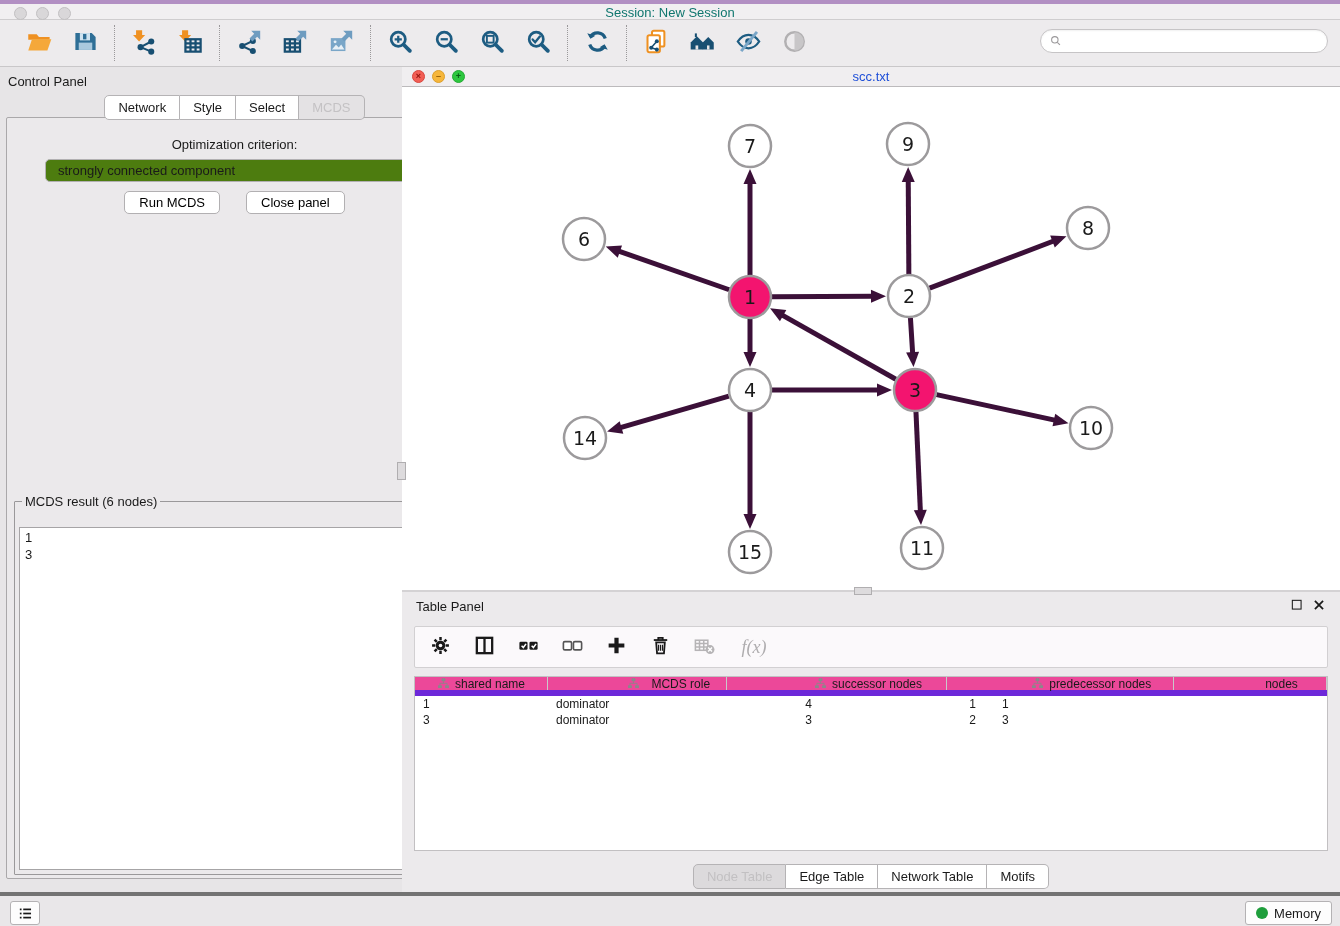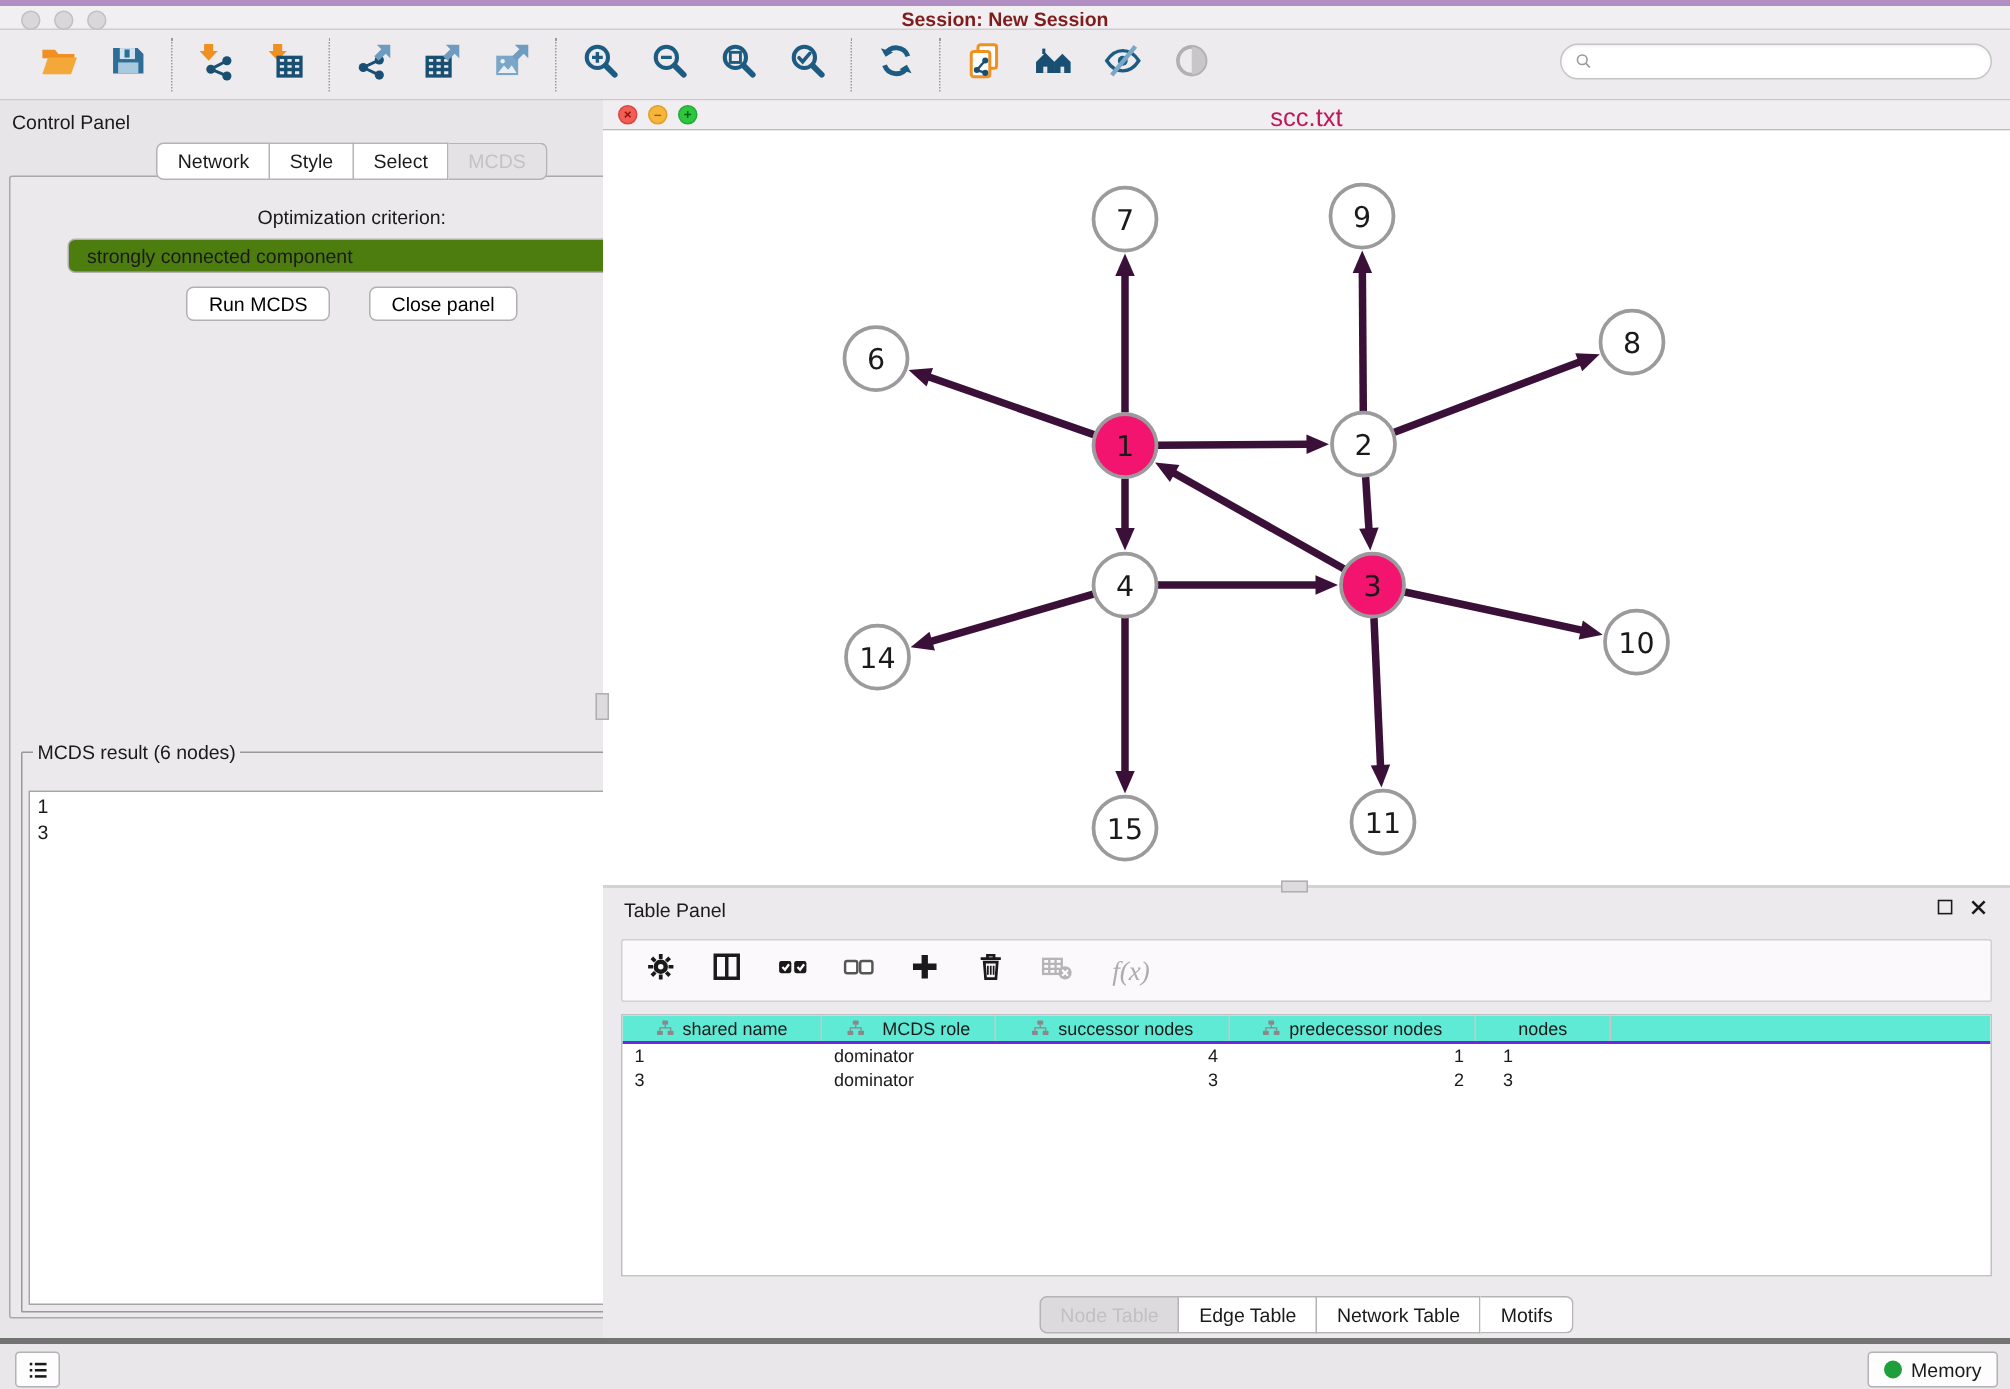--- a/index.html
+++ b/index.html
@@ -5,21 +5,21 @@
   * { margin:0; padding:0; box-sizing:border-box; }
   html,body { width:1340px; height:926px; overflow:hidden; }
   body { font-family:"Liberation Sans","DejaVu Sans",sans-serif; color:#1a1a1a; }
   .app { position:relative; width:1340px; height:926px; background:#e7e5e7; }
 
   
   .titlebar { position:absolute; top:0; left:0; right:0; height:20px;
     background:#f1eff1; border-top:4px solid #b28fc3; border-bottom:1px solid #cfcdcf; }
   .traffic { position:absolute; left:14px; top:3px; display:flex; gap:9px; }
   .traffic span { width:13px; height:13px; border-radius:50%; background:#d9d7d9; border:1px solid #c2c0c2; display:inline-block; }
-  .tb-title { position:absolute; left:0; right:0; top:1px; text-align:center; font-size:13px; color:#7f1d1d;font-weight:bold; }
+  .tb-title { position:absolute; left:0; right:0; top:1px; text-align:center; font-size:13px; color:#0f766e; }
 
   
   .toolbar { position:absolute; top:20px; left:0; right:0; height:47px;
     background:#edebed; border-bottom:1px solid #c9c7c9; display:flex; align-items:center; padding-left:10px; }
   .tb-group { display:flex; align-items:center; gap:6px; padding:0 9px; }
   .tsep { width:1px; height:36px; border-left:1px dotted #9a989a; }
   .tb-btn { width:40px; height:38px; display:flex; align-items:center; justify-content:center; border-radius:4px; }
   .tb-btn svg { width:27px; height:27px; }
   .searchbox { position:absolute; right:12px; top:9px; width:288px; height:24px; background:#fff;
     border:1px solid #c6c4c6; border-radius:12px; display:flex; align-items:center; padding:0 8px; box-shadow:inset 0 1px 2px rgba(0,0,0,.06); }
@@ -58,38 +58,38 @@
   
   .right-region { position:absolute; top:67px; left:402px; right:0; bottom:34px; background:#e7e5e7; }
   .network-window { position:absolute; top:0; left:0; right:0; height:525px; }
   .nw-titlebar { position:relative; height:20px; background:#f0eef0; border-bottom:1px solid #bcbabc; }
   .nw-traffic { position:absolute; left:10px; top:3px; display:flex; gap:7px; }
   .nw-traffic .tl { width:13px; height:13px; border-radius:50%; display:flex; align-items:center; justify-content:center;
     font-size:9px; font-weight:bold; line-height:1; }
   .tl-close { background:#f25e55; border:1px solid #d8463e; color:#90100a; }
   .tl-min   { background:#f6b63b; border:1px solid #dd9f2a; color:#945d05; }
   .tl-zoom  { background:#2dc73f; border:1px solid #24a934; color:#0b5e16; }
-  .nw-title { position:absolute; left:0; right:0; top:2px; text-align:center; font-size:17px; color:#be185d; }
+  .nw-title { position:absolute; left:0; right:0; top:2px; text-align:center; font-size:13px; color:#1d4ed8; }
   .nw-canvas { position:absolute; top:20px; left:0; right:0; bottom:2px; background:#fff; }
   .nw-divider { position:absolute; bottom:0; left:0; right:0; height:2px; background:#d4d2d4; }
   .v-grip { position:absolute; left:-5px; top:395px; width:9px; height:18px; background:#dddbdd; border:1px solid #b0aeb0; z-index:5; }
   .h-grip { position:absolute; left:452px; bottom:-3px; width:18px; height:8px; background:#dddbdd; border:1px solid #b0aeb0; z-index:5; }
 
   
   .table-panel { position:absolute; top:525px; left:0; right:0; bottom:0; background:#eceaec; }
   .tp-head { position:relative; height:26px; }
   .tp-head .pane-title { position:absolute; left:14px; top:7px; font-size:13px; }
   .tp-toolbar { position:absolute; top:34px; left:12px; right:12px; height:42px; background:#fbf9fb;
     border:1px solid #d2d0d2; border-radius:2px; display:flex; align-items:center; gap:14px; padding:0 10px; }
   .tp-btn { width:30px; height:30px; display:flex; align-items:center; justify-content:center; }
   .tp-btn svg { width:23px; height:23px; }
   .fx-label { font-size:18px; font-family:"Liberation Serif","DejaVu Serif",serif; font-style:italic; color:#aeacae; }
   .datatable { position:absolute; top:84px; left:12px; right:12px; height:175px; background:#fff;
     border:1px solid #c2c0c2; overflow:hidden; }
-  .dt-header { display:flex; height:19px; background:#5eead4; border-bottom:2px solid #6d28d9; }
+  .dt-header { display:flex; height:19px; background:#ec4899; border-bottom:6px solid #6d28d9;justify-content:space-between; }
   .dt-hcell { display:flex; align-items:center; justify-content:center; gap:5px; font-size:12px;
     border-right:1px solid #cac8ca; height:100%; }
   .dt-hcell svg { width:13px; height:13px; flex:none; }
   .dt-row { display:flex; height:16px; }
   .dt-cell { font-size:12px; line-height:16px; height:16px; white-space:nowrap; overflow:hidden; }
   .tp-tabs { position:absolute; top:272px; left:0; right:0; display:flex; justify-content:center; }
   .tab.grayed { background:#dcdadc; color:#c2c0c2; }
 
   
   .statusbar { position:absolute; bottom:0; left:0; right:0; height:34px; background:#e9e7e9; border-top:4px solid #737373; }

